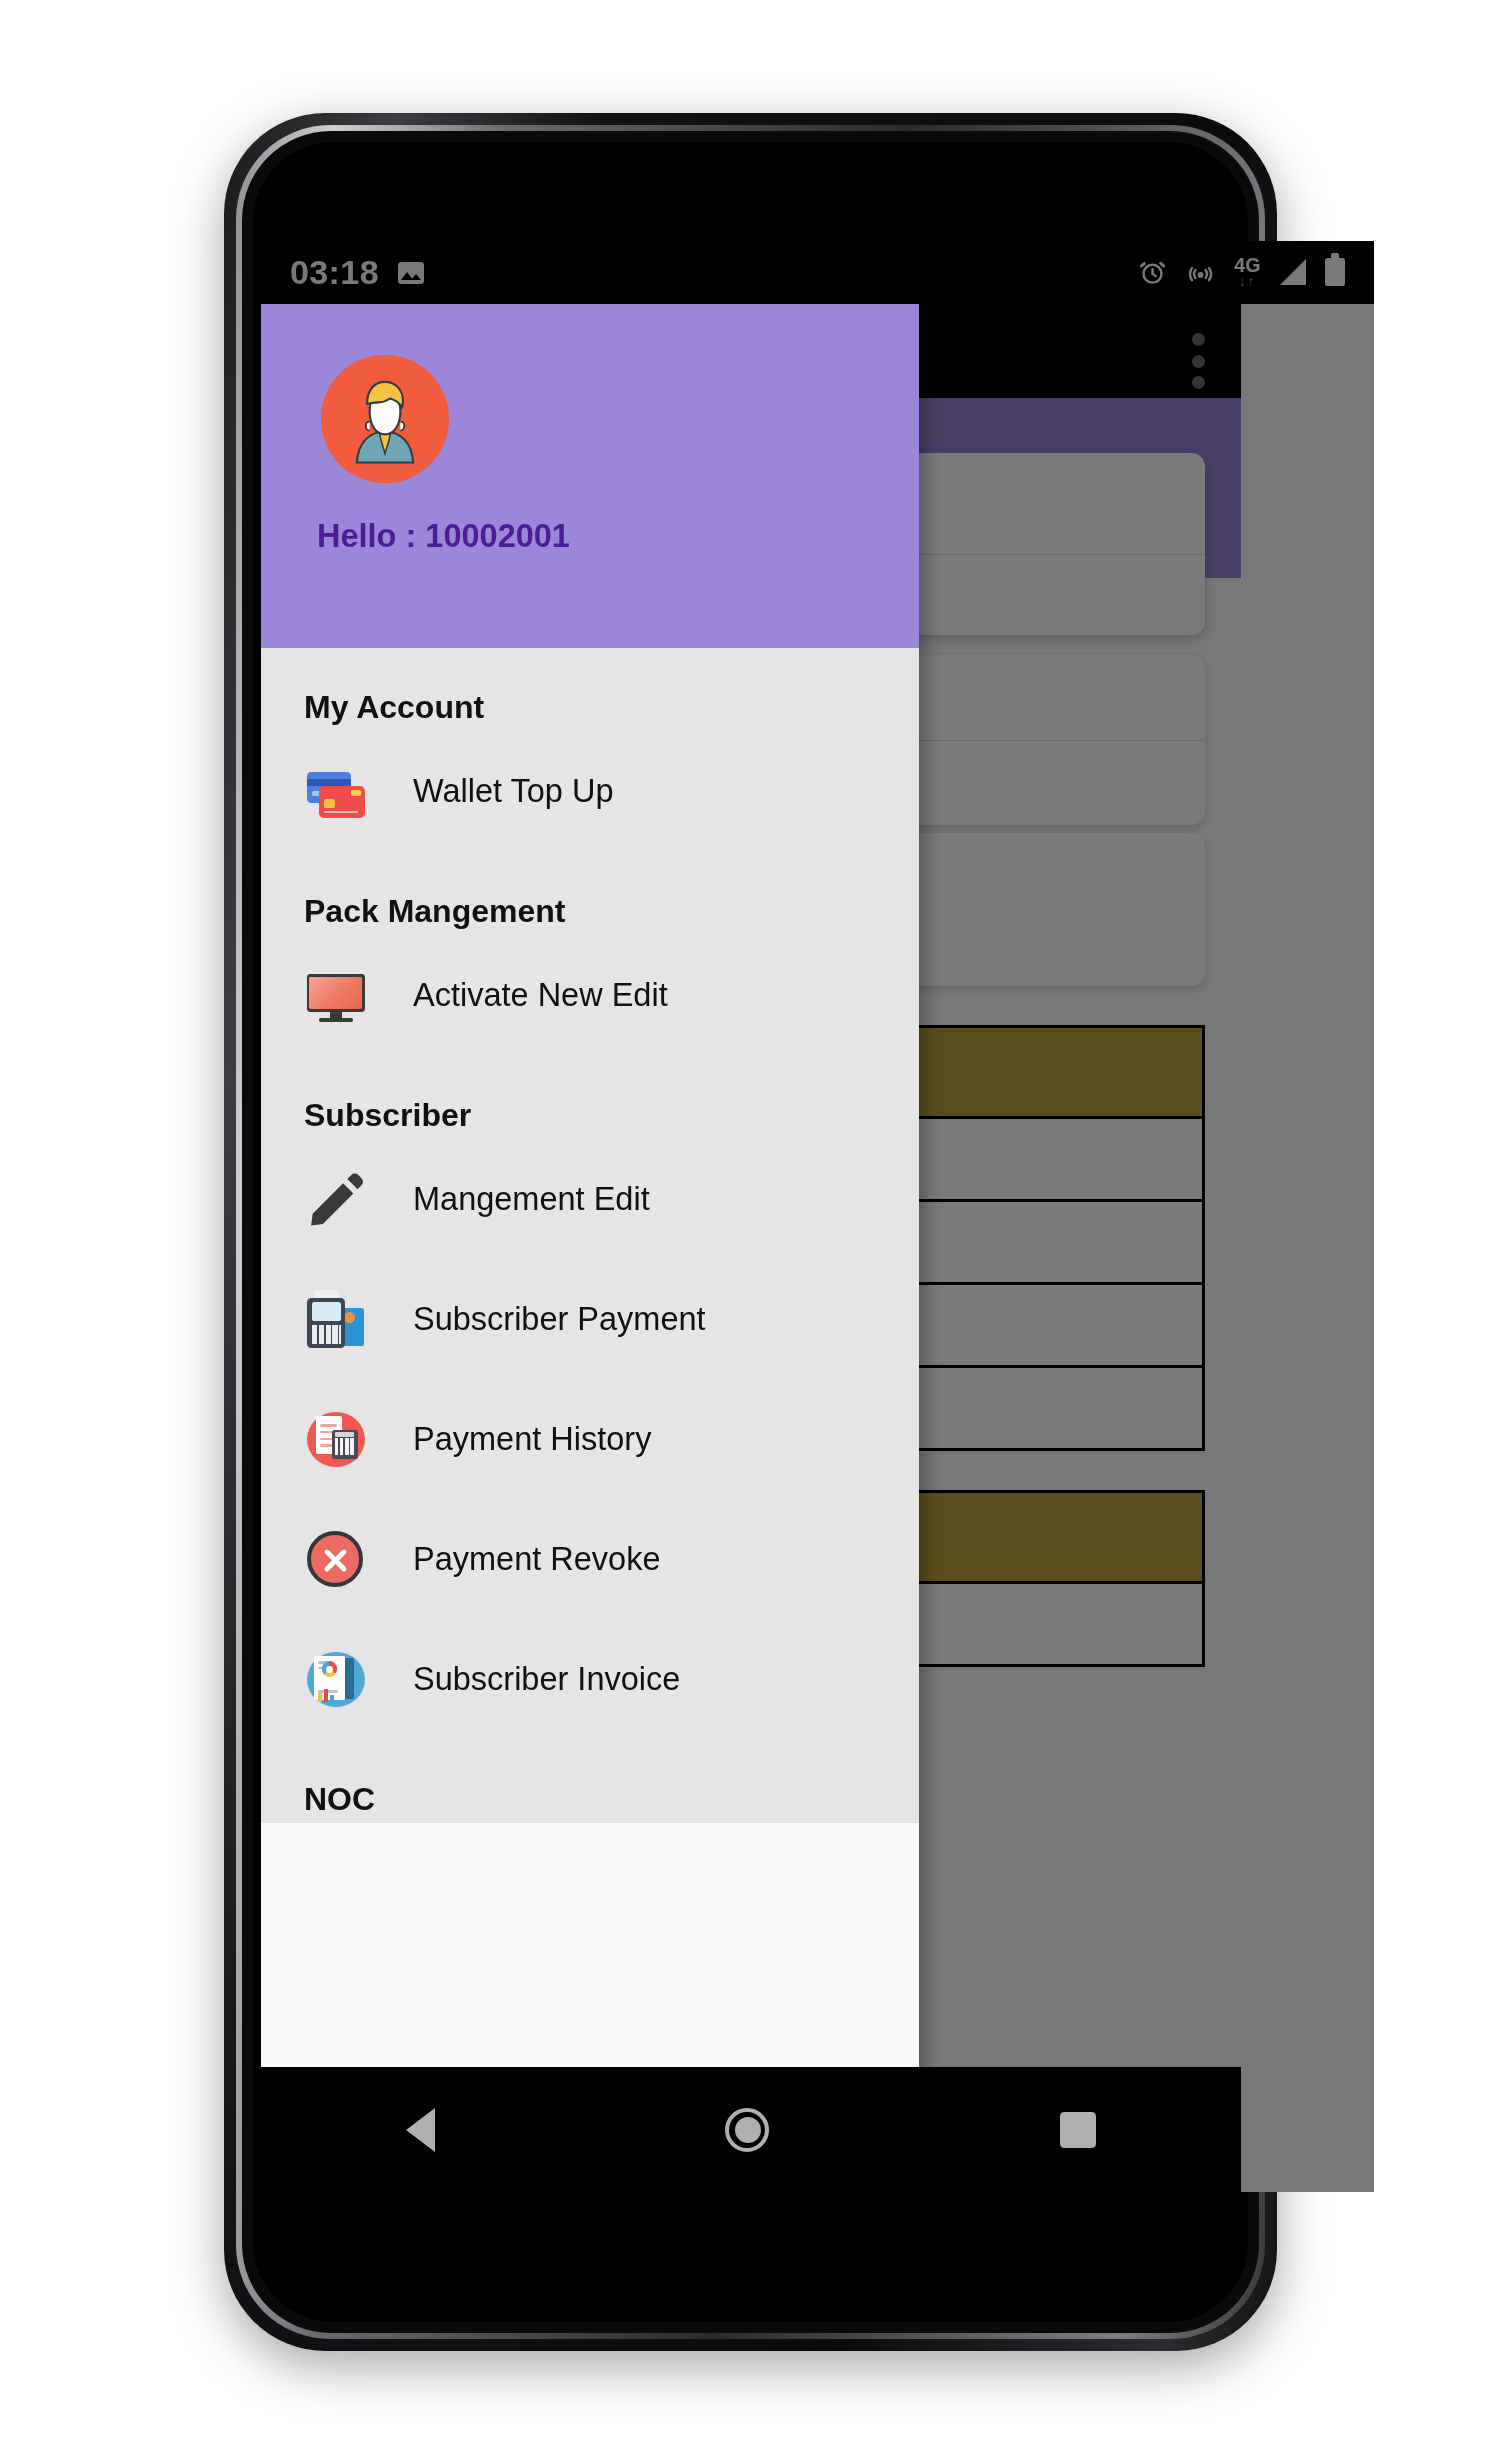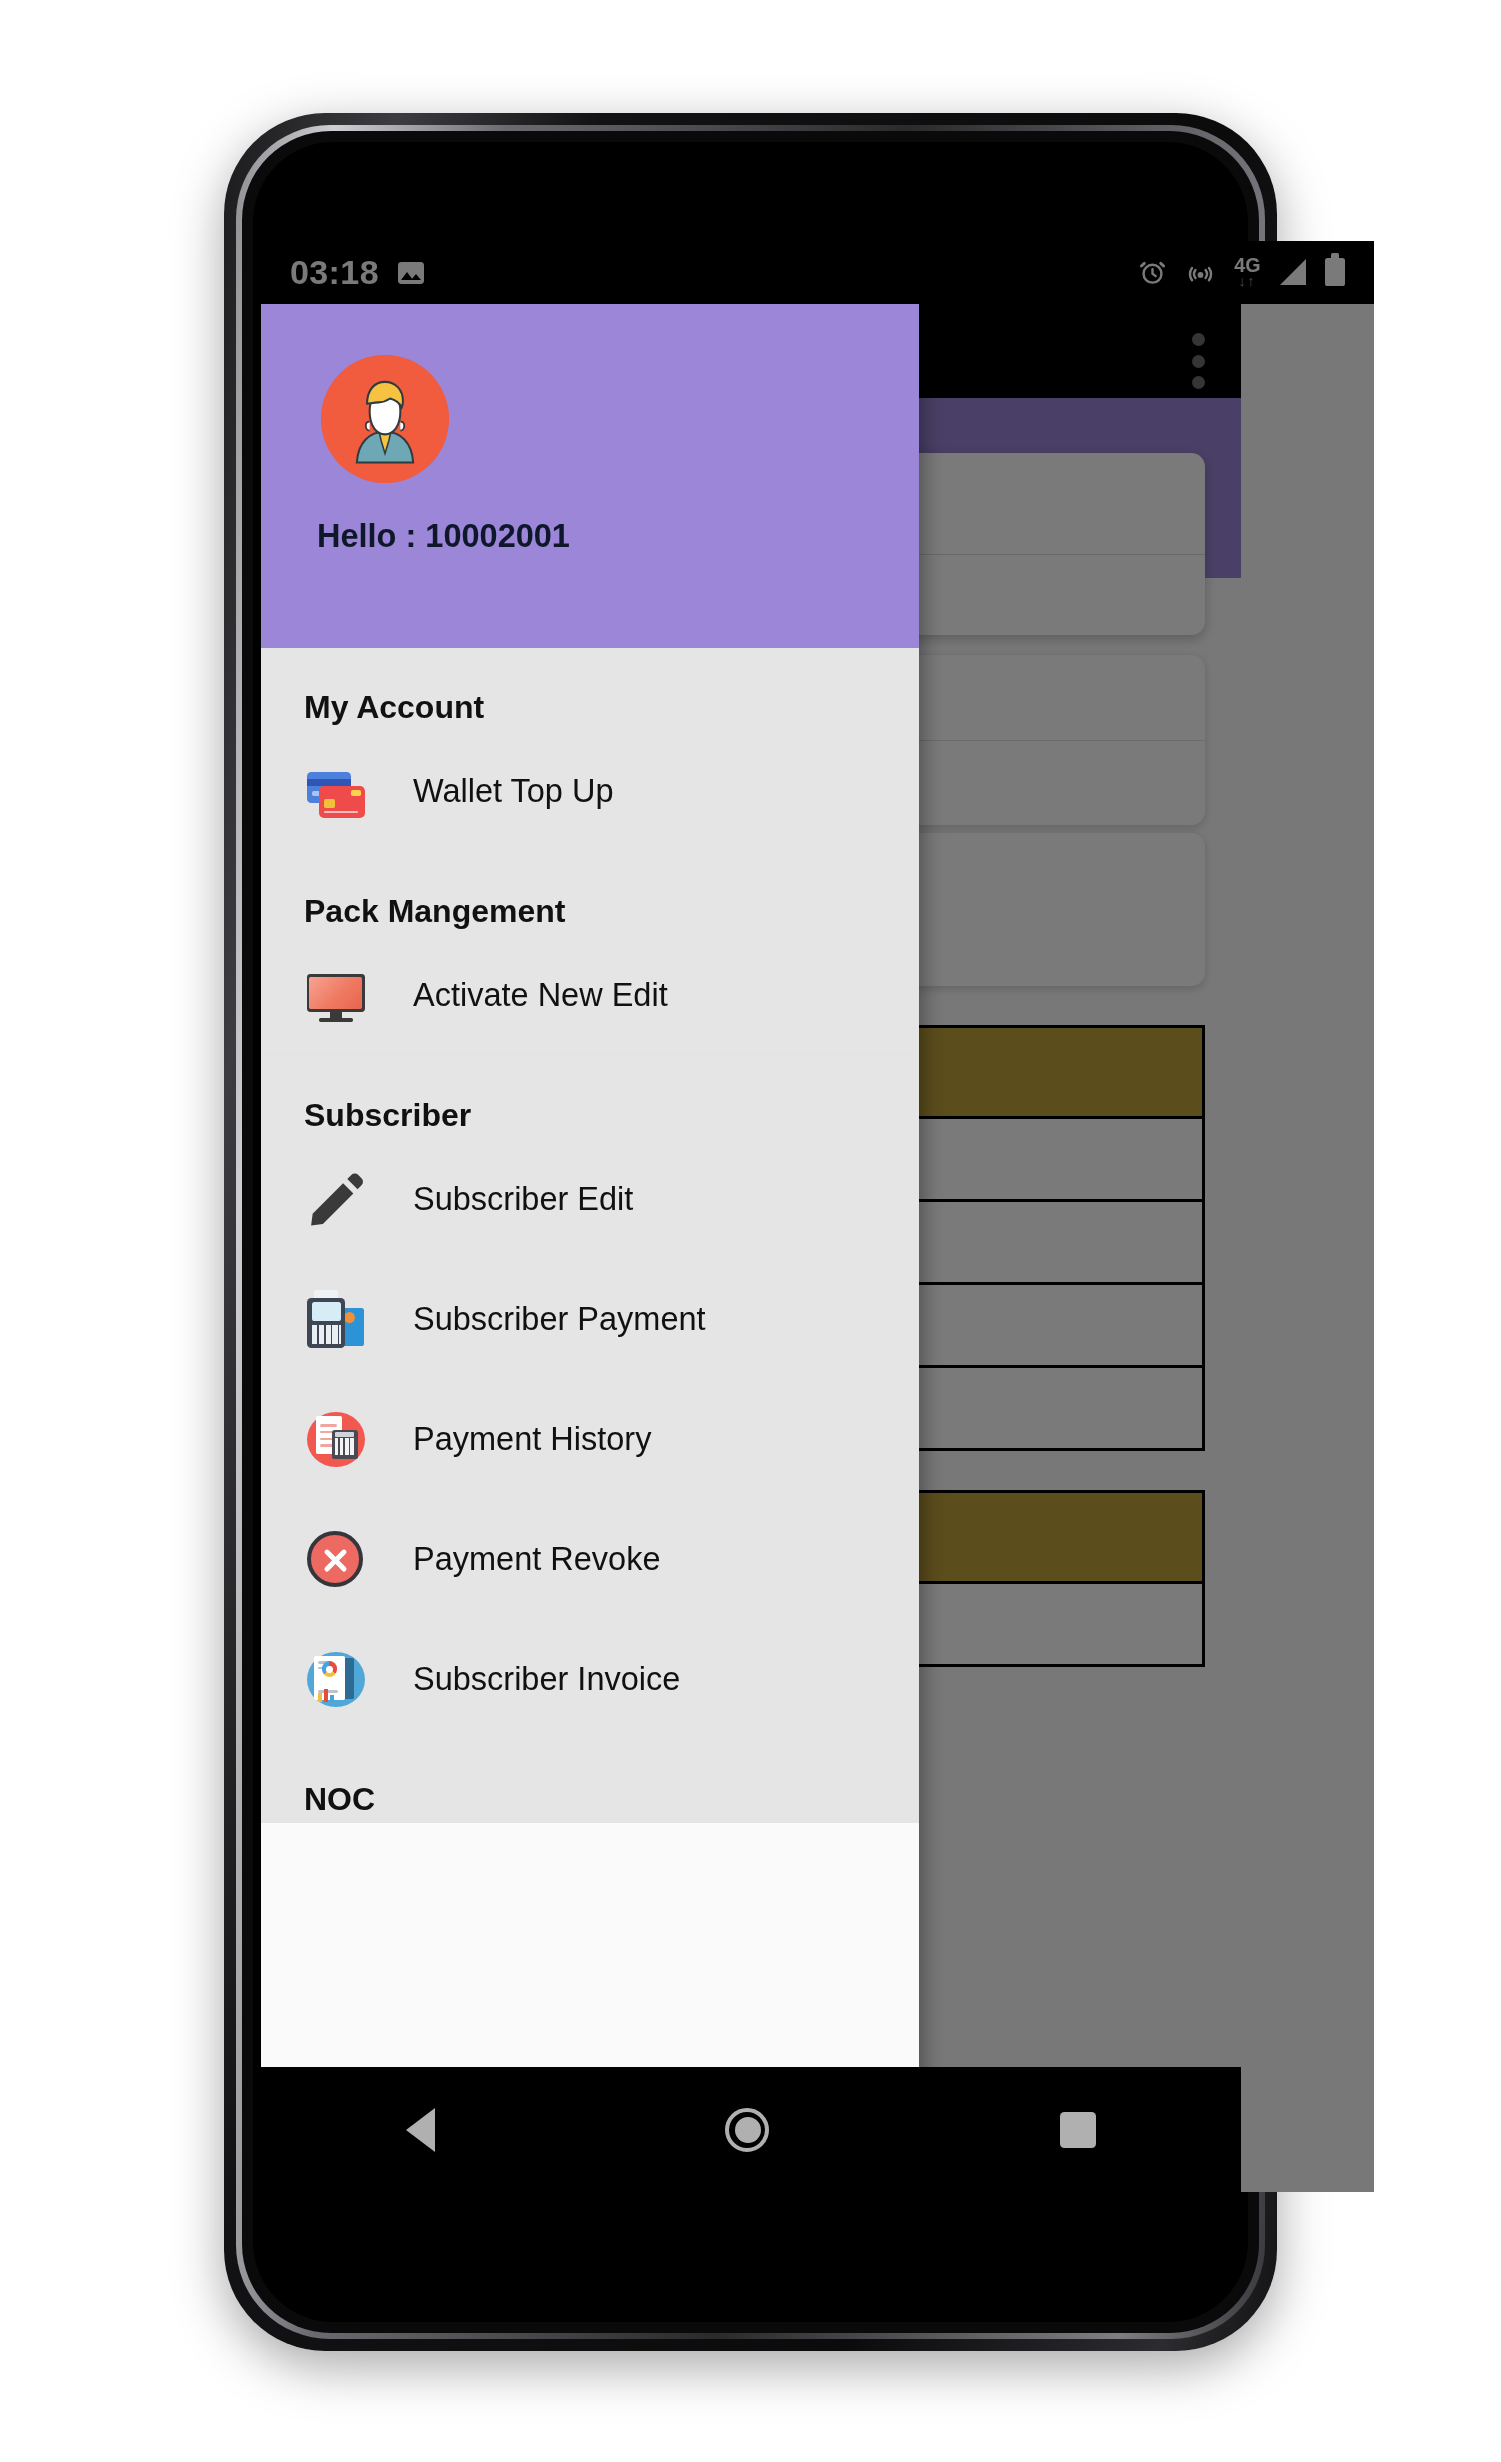--- a/index.html
+++ b/index.html
@@ -122,21 +122,21 @@
     position:absolute; left:0; top:63px; width:658px; height:1823px;
     background:#fafafa; z-index:60; box-shadow:5.1px 0 19px rgba(0,0,0,.35);
     overflow:hidden;
   }
   .drawer-head { background:#9B86D8; height:344px; position:relative; }
   .avatar {
     position:absolute; left:60px; top:51px; width:128px; height:128px;
     border-radius:50%; background:#F15B3E; overflow:hidden;
   }
   .drawer-hello {
-    position:absolute; left:56px; top:214px; color:#0f172a; font-size:32.5px; font-weight:700;
+    position:absolute; left:56px; top:214px; color:#4c1d95; font-size:32.5px; font-weight:700;
   }
 
   .sec { background:#e5e5e5; }
   .sec + .sec { border-top:0.9px solid #e3e3e3; }
   .sec-title { font-size:32px; font-weight:700; color:#111; padding:41px 0 5.1px 43px; }
   .d-item { display:flex; align-items:center; height:120px; padding-left:43px; }
   .d-ic { width:63px; height:63px; flex:0 0 63px; position:relative; }
   .d-label { margin-left:46px; font-size:32.5px; color:#111; }
 
   
@@ -369,21 +369,21 @@
       <div class="sec">
         <div class="sec-title">Subscriber</div>
 
         <div class="d-item">
           <span class="d-ic ic-pencil">
             <svg viewBox="0 0 24 24" width="63" height="63" fill="#3a3a3a">
               <path d="M3.3 17.4 14.9 5.8l3.9 3.9L7.2 21.3l-4.5.6z"></path>
               <path d="M16.5 4.2 18 2.7a1.9 1.9 0 0 1 2.7 0l1.2 1.2a1.9 1.9 0 0 1 0 2.7l-1.5 1.5z"></path>
             </svg>
           </span>
-          <span class="d-label">Subscriber Edit</span>
+          <span class="d-label">Mangement Edit</span>
         </div>
 
         <div class="d-item">
           <span class="d-ic ic-pos">
             <span class="rcp"></span>
               <span class="card"></span>
               <span class="dev"></span>
             <span class="dsp"></span>
               <span class="kpd"></span>
           </span>

